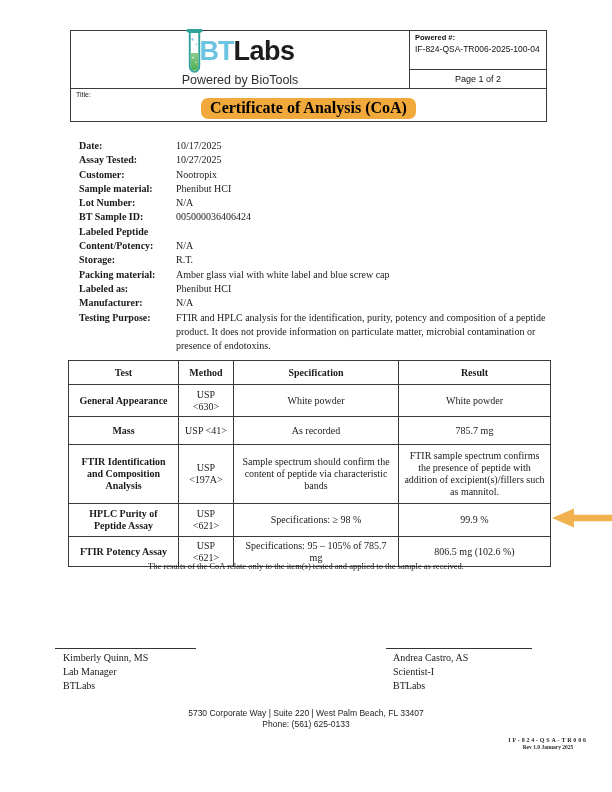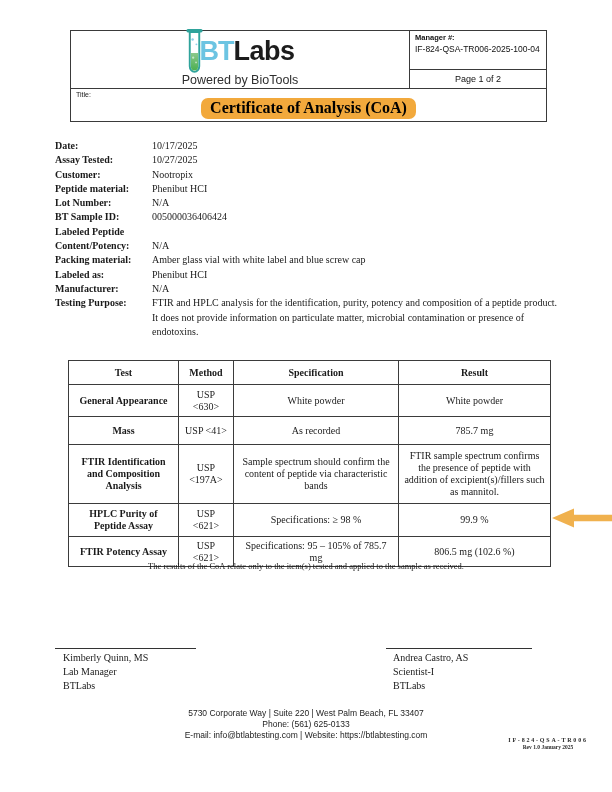--- a/index.html
+++ b/index.html
@@ -34,21 +34,21 @@
     font-size:7px; color:#222;
   }
   .title-center { display:flex; justify-content:center; padding-top:9px; }
   .doc-title {
     font-size:16px; font-weight:bold; color:#000;
     padding:1px 9px 2px 9px; border-radius:7px;
   }
 
   
   .details { position:absolute; left:55px; top:139px; width:507px; }
-  .drow { display:flex; font-size:10px; line-height:14.3px; }
+  .drow { display:flex; font-size:10px; line-height:14.3px;margin-left:24px; }
   .dlabel { width:97px; font-weight:bold; flex-shrink:0; }
   .dvalue { width:408px; }
 
   
   table.results {
     position:absolute; left:68px; top:360px; width:482px;
     border-collapse:collapse; table-layout:fixed;padding-left:36px;
   }
   table.results th, table.results td {
     border:1px solid #3b3b3b; font-size:10px; text-align:center;
@@ -110,21 +110,21 @@
           <circle cx="8.6" cy="31" r="1.2" fill="#C8E6C9"></circle>
           <circle cx="11.6" cy="36" r="0.9" fill="#C8E6C9"></circle>
         </svg>
         <span class="logo-bt" style="color: rgb(108, 196, 226);">BT</span>
         <span class="logo-labs">Labs</span>
       </div>
       <div class="logo-tagline">Powered by BioTools</div>
     </div>
     <div class="report-col">
       <div class="report-cell">
-        <div class="report-label">Manager #:</div>
+        <div class="report-label">Powered #:</div>
         <div class="report-number">IF-824-QSA-TR006-2025-100-04</div>
       </div>
       <div class="page-cell">Page 1 of 2</div>
     </div>
   </div>
   <div class="title-row">
     <div class="title-label">Title:</div>
     <div class="title-center">
       <span class="doc-title" style="background-color: rgb(242, 169, 60);">Certificate of Analysis (CoA)</span>
     </div>
@@ -138,38 +138,42 @@
     </div>
   <div class="drow">
       <div class="dlabel">Assay Tested:</div>
       <div class="dvalue">10/27/2025</div>
     </div>
   <div class="drow">
       <div class="dlabel">Customer:</div>
       <div class="dvalue">Nootropix</div>
     </div>
   <div class="drow">
-      <div class="dlabel">Peptide material:</div>
+      <div class="dlabel">Sample material:</div>
       <div class="dvalue">Phenibut HCI</div>
     </div>
   <div class="drow">
       <div class="dlabel">Lot Number:</div>
       <div class="dvalue">N/A</div>
     </div>
   <div class="drow">
       <div class="dlabel">BT Sample ID:</div>
       <div class="dvalue">005000036406424</div>
     </div>
   <div class="drow">
       <div class="dlabel">Labeled Peptide</div>
       <div class="dvalue"></div>
     </div>
   <div class="drow">
       <div class="dlabel">Content/Potency:</div>
       <div class="dvalue">N/A</div>
+    </div>
+  <div class="drow">
+      <div class="dlabel">Storage:</div>
+      <div class="dvalue">R.T.</div>
     </div>
   <div class="drow">
       <div class="dlabel">Packing material:</div>
       <div class="dvalue">Amber glass vial with white label and blue screw cap</div>
     </div>
   <div class="drow">
       <div class="dlabel">Labeled as:</div>
       <div class="dvalue">Phenibut HCI</div>
     </div>
   <div class="drow">
@@ -244,19 +248,18 @@
 </div>
 <div class="sig sig-right">
   <div>Andrea Castro, AS</div>
   <div>Scientist-I</div>
   <div>BTLabs</div>
 </div>
 
 <div class="footer">
   <div>5730 Corporate Way | Suite 220 | West Palm Beach, FL 33407</div>
   <div>Phone: (561) 625-0133</div>
-  <div>E-mail: info@btlabtesting.com | Website: https://btlabtesting.com</div>
 </div>
 
 <div class="doc-stamp">
   <div class="code">IF-824-QSA-TR006</div>
   <div class="rev">Rev 1.0 January 2025</div>
 </div>
 
 </body></html>

